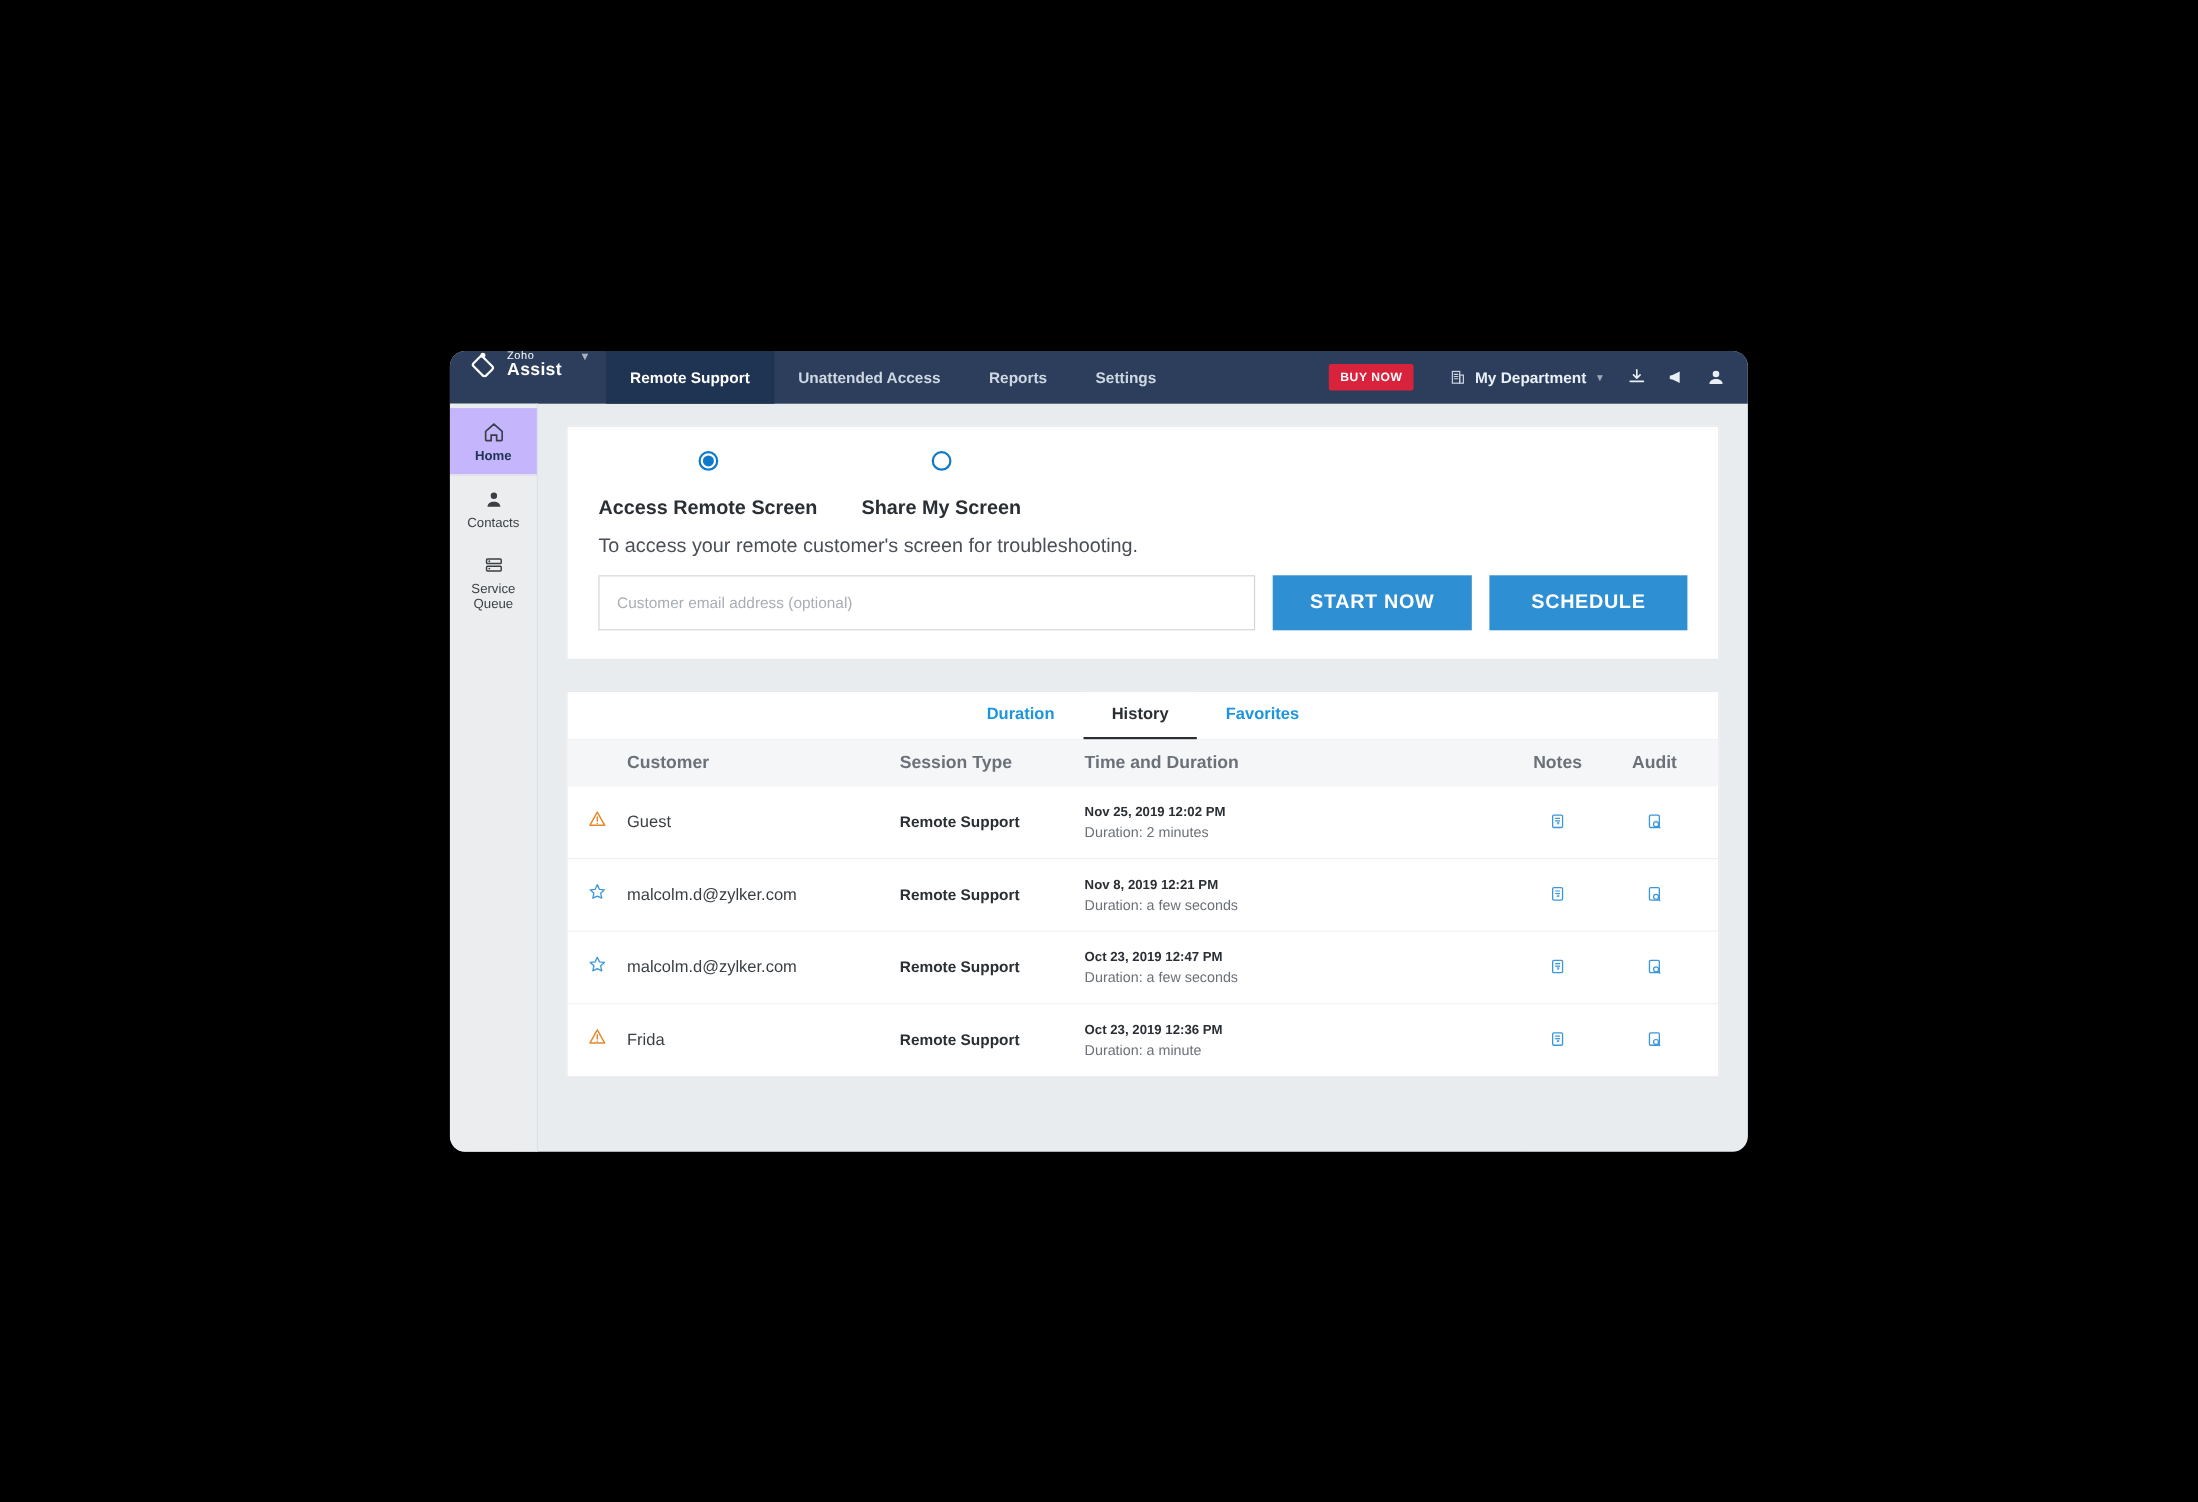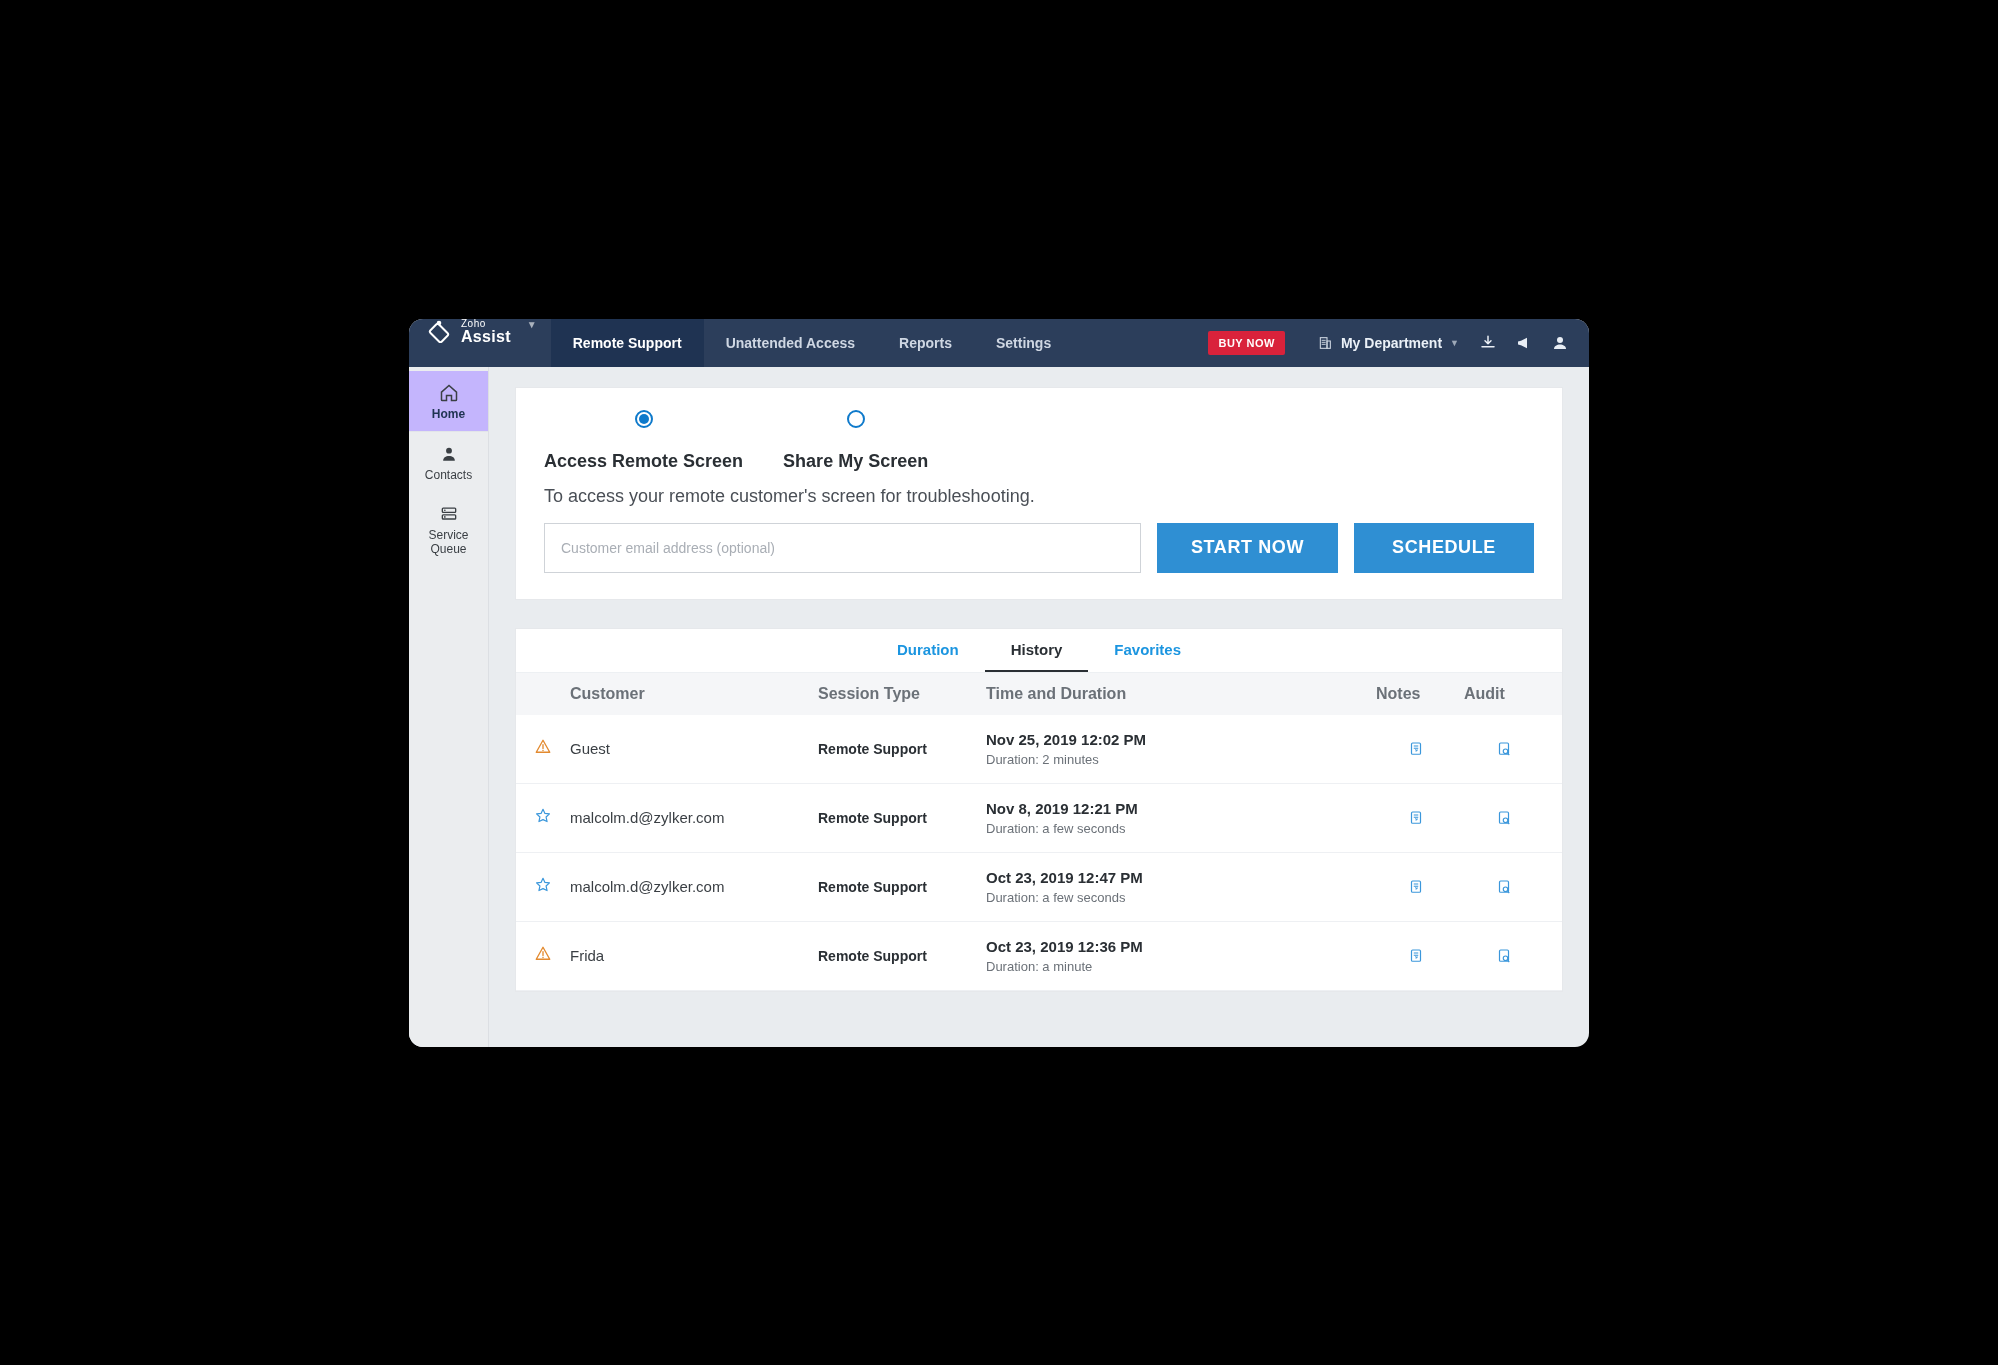--- a/index.html
+++ b/index.html
@@ -182,28 +182,28 @@
     align-items: center;
     padding: 12px 18px;
     gap: 8px;
   }
   .thead-row {
     background: #f5f6f8;
     color: #6b7178;
     font-size: 16px;
     font-weight: 600;
   }
-  .thead-row .col-notes, .thead-row .col-audit { }
+  .thead-row .col-notes, .thead-row .col-audit { text-align: center; }
   .trow {
     border-bottom: 1px solid #eef0f3;
     padding-top: 16px; padding-bottom: 16px;
   }
   .cust { color: #3a3f44; font-size: 15px; }
   .stype { font-weight: 700; font-size: 14px; color: #2a2f34; }
-  .time .t1 { font-weight: 700; font-size: 15px; color: #2a2f34; }
+  .time .t1 { font-weight: 700; font-size: 12px; color: #2a2f34; }
   .time .t2 { font-size: 13px; color: #6b7178; margin-top: 4px; }
   .cell-icon { display:flex; justify-content:center; }
   .cell-icon svg { width: 18px; height: 18px; cursor: pointer; }
   .row-icon svg { width: 18px; height: 18px; }
 
   .icon-blue { color: #3b97db; }
   .icon-orange { color: #e38a2f; }
 
 </style>
 </head>

